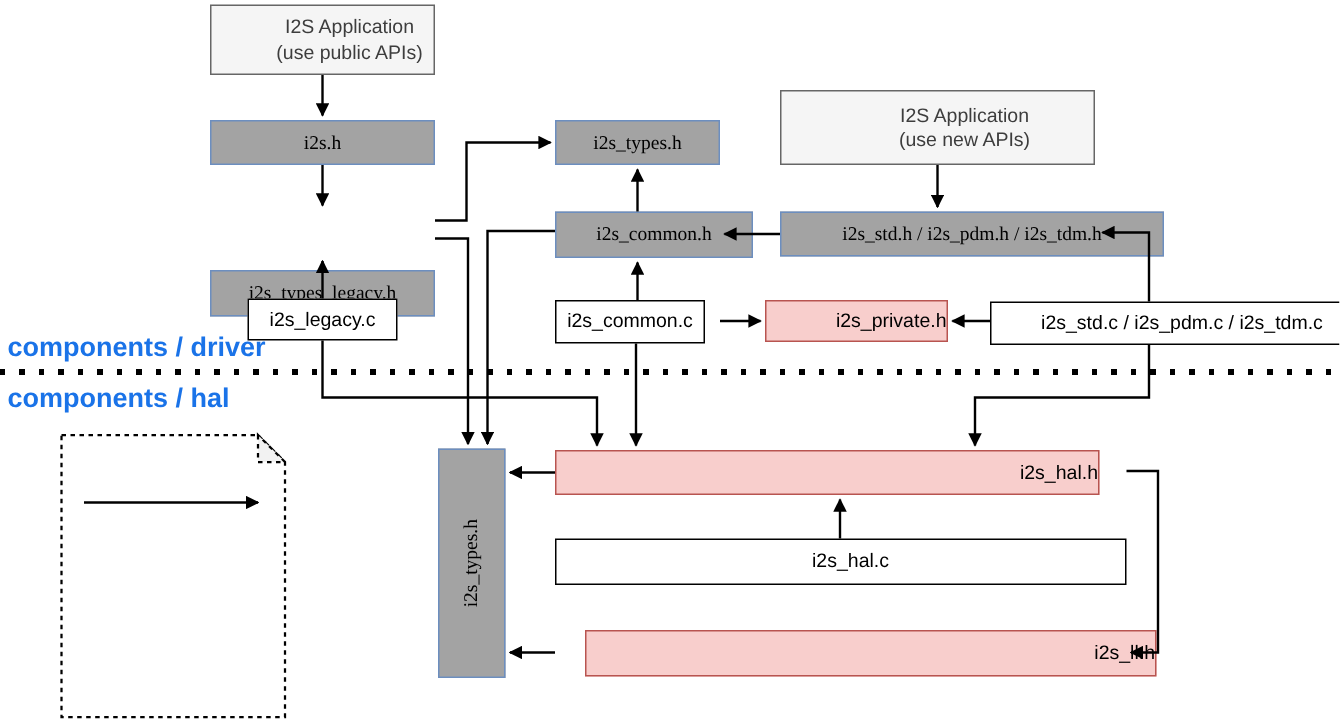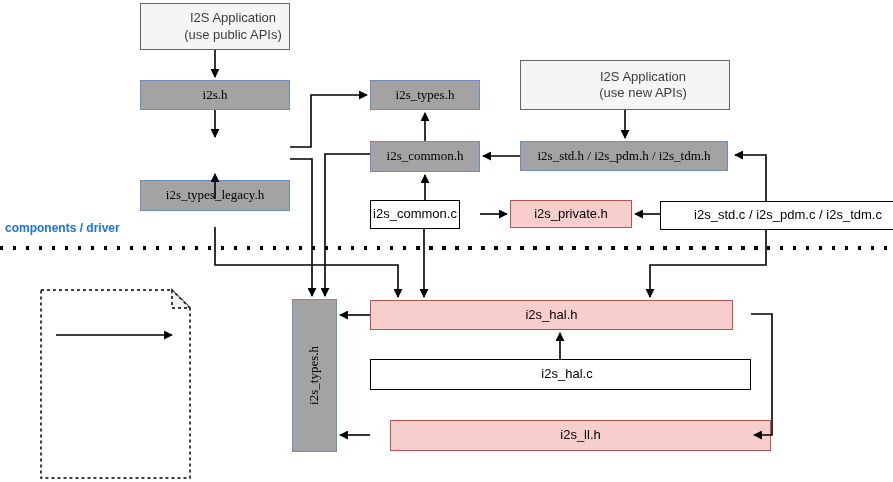--- a/index.html
+++ b/index.html
@@ -13,31 +13,31 @@
   .node{
     position:absolute;
     box-sizing:border-box;
     display:flex;align-items:center;justify-content:center;
     text-align:center;
     font-size:13px;color:#000;
     line-height:1.25;
     z-index:1;
   }
   .node.public{background:#a3a3a3;border:1.5px solid #6c8ebf;font-family:Liberation Serif, serif;}
-  .node.private{background:#f8cecc;border:1.5px solid #b85450;}
+  .node.private{background:#f8cecc;border:1.5px solid #b85450;justify-content:flex-end;}
   .node.source{background:#ffffff;border:1.5px solid #000000;}
   .node.app{background:#f5f5f5;border:1.5px solid #666666;color:#3d3d3d;padding-left:36px;}
   .node.vertical span{
     writing-mode:vertical-rl;
     transform:rotate(180deg);
     white-space:nowrap;
   }
   .section-label{
     position:absolute;left:5px;
-    font-size:12px;font-weight:bold;color:#1a73e8;
+    font-size:18px;font-weight:bold;color:#1a73e8;
     z-index:1;white-space:nowrap;
   }
   .divider{
     position:absolute;left:0;top:246px;width:893px;height:3.5px;
     background:repeating-linear-gradient(90deg,#000 0 3.5px,transparent 3.5px 13px);
     z-index:0;
   }
   .edges{
     position:absolute;left:0;top:0;width:893px;height:482px;
     z-index:3;pointer-events:none;
@@ -62,43 +62,47 @@
   .legend-item.source{background:#ffffff;border:1.5px solid #000000;}
 </style>
 </head>
 <body>
 
 <div class="canvas">
 
   <div class="divider"></div>
 
   <div class="section-label" style="top:221px;">components / driver</div>
+  <div class="section-label" style="top:255px;">components / hal</div>
 
   <div class="node app" style="left:140px;top:3px;width:150px;height:47px;">
     <span><span>I2S Application</span><br><span>(use public APIs)</span></span>
   </div>
   <div class="node public" style="left:140px;top:80px;width:150px;height:30px;">
     <span>i2s.h</span>
   </div>
   <div class="node public" style="left:370px;top:80px;width:110px;height:30px;">
     <span>i2s_types.h</span>
   </div>
   <div class="node public" style="left:140px;top:140px;width:150px;height:31px;margin-top:40px;">
     <span>i2s_types_legacy.h</span>
   </div>
-  <div class="node public" style="left:370px;top:141px;width:110px;height:31px;">
+  <div class="node public" style="left:370px;top:141px;width:132px;height:31px;">
     <span>i2s_common.h</span>
   </div>
   <div class="node app" style="left:520px;top:60px;width:210px;height:50px;">
     <span><span>I2S Application</span><br><span>(use new APIs)</span></span>
   </div>
-  <div class="node public" style="left:520px;top:141px;width:208px;height:30px;">
+  <div class="node public" style="left:520px;top:141px;width:256px;height:30px;">
     <span>i2s_std.h / i2s_pdm.h / i2s_tdm.h</span>
   </div>
-  <div class="node source" style="left:370px;top:200px;width:90px;height:29px;">
+  <div class="node source" style="left:165px;top:199px;width:100px;height:28px;">
+    <span>i2s_legacy.c</span>
+  </div>
+  <div class="node source" style="left:370px;top:200px;width:100px;height:29px;">
     <span>i2s_common.c</span>
   </div>
   <div class="node private" style="left:510px;top:200px;width:122px;height:28px;">
     <span>i2s_private.h</span>
   </div>
   <div class="node source" style="left:660px;top:201px;width:256px;height:29px;">
     <span>i2s_std.c / i2s_pdm.c / i2s_tdm.c</span>
   </div>
 
   <div class="node public vertical" style="left:292px;top:299px;width:45px;height:153px;">

